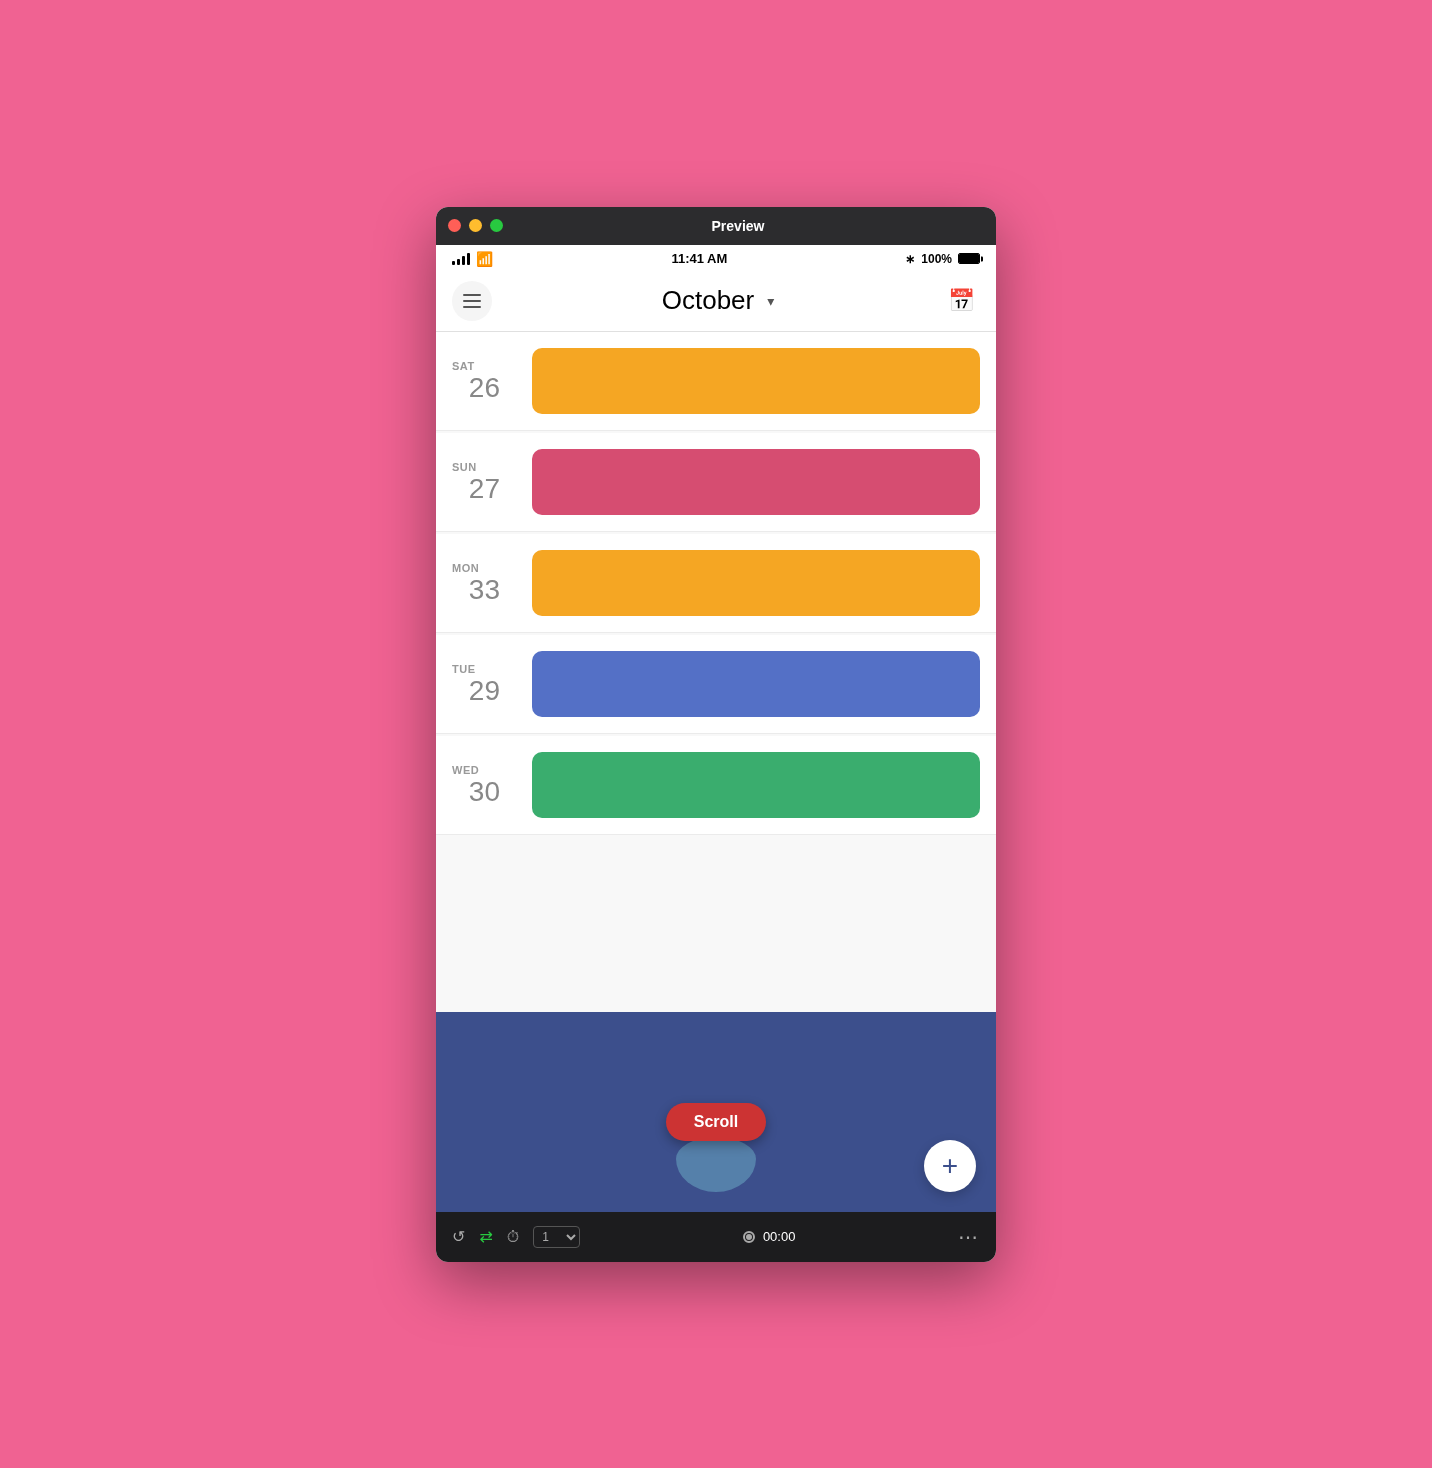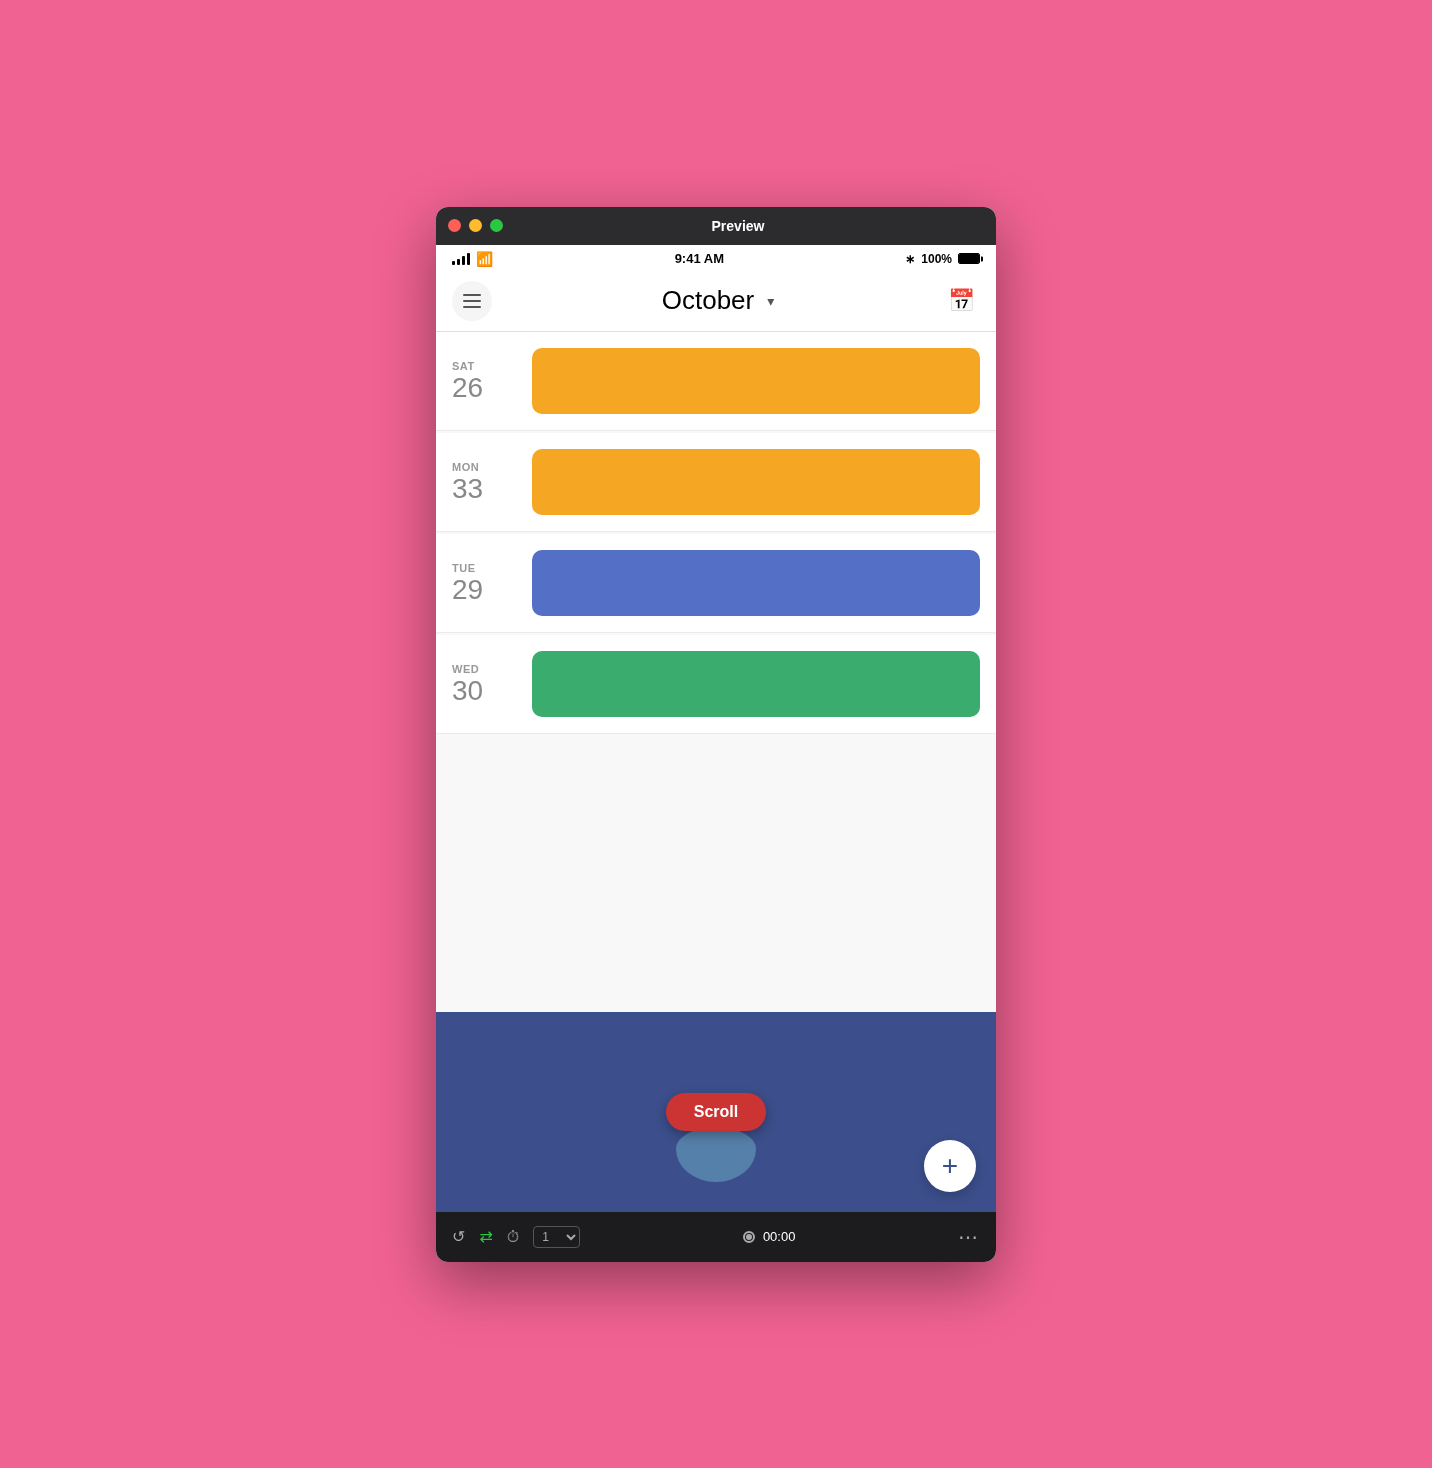--- a/index.html
+++ b/index.html
@@ -231,40 +231,41 @@
       letter-spacing: 0.5px;
       text-transform: uppercase;
     }
 
     .day-number {
       font-size: 28px;
       font-weight: 300;
       color: #888;
       line-height: 1;
       margin-top: 2px;
+      text-align: right;
     }
 
     .event-block {
       flex: 1;
       height: 66px;
       border-radius: 10px;
     }
 
     .color-orange { background-color: #f5a623; }
     .color-pink   { background-color: #d64d71; }
     .color-blue   { background-color: #5470c6; }
     .color-green  { background-color: #3aad6e; }
 
     
     .bottom-area {
       background: #3c4f8c;
       min-height: 200px;
       position: relative;
       display: flex;
-      align-items: flex-start;
+      align-items: center;
       justify-content: center;
       padding-bottom: 0;
     }
 
     
     .scroll-section {
       position: relative;
       width: 100%;
       display: flex;
       justify-content: center;
@@ -410,21 +411,21 @@
   <div class="status-bar">
     <div class="status-left">
       <div class="signal-bars">
         <span></span>
           <span></span>
           <span></span>
           <span></span>
       </div>
       <span class="wifi-icon">📶</span>
     </div>
-    <div class="status-center">9:41 AM</div>
+    <div class="status-center">11:41 AM</div>
     <div class="status-right">
       <span>∗</span>
       <span>100%</span>
       <div class="battery-container">
         <div class="battery-icon">
           <div class="battery-fill"></div>
         </div>
       </div>
     </div>
   </div>
@@ -447,20 +448,27 @@
   <div class="calendar-body">
 
     <div class="day-row">
       <div class="day-label">
         <div class="day-name">SAT</div>
         <div class="day-number">26</div>
       </div>
       <div class="event-block color-orange"></div>
     </div>
 
+    <div class="day-row">
+      <div class="day-label">
+        <div class="day-name">SUN</div>
+        <div class="day-number">27</div>
+      </div>
+      <div class="event-block color-pink"></div>
+    </div>
 
     <div class="day-row">
       <div class="day-label">
         <div class="day-name">MON</div>
         <div class="day-number">33</div>
       </div>
       <div class="event-block color-orange"></div>
     </div>
 
     <div class="day-row">

